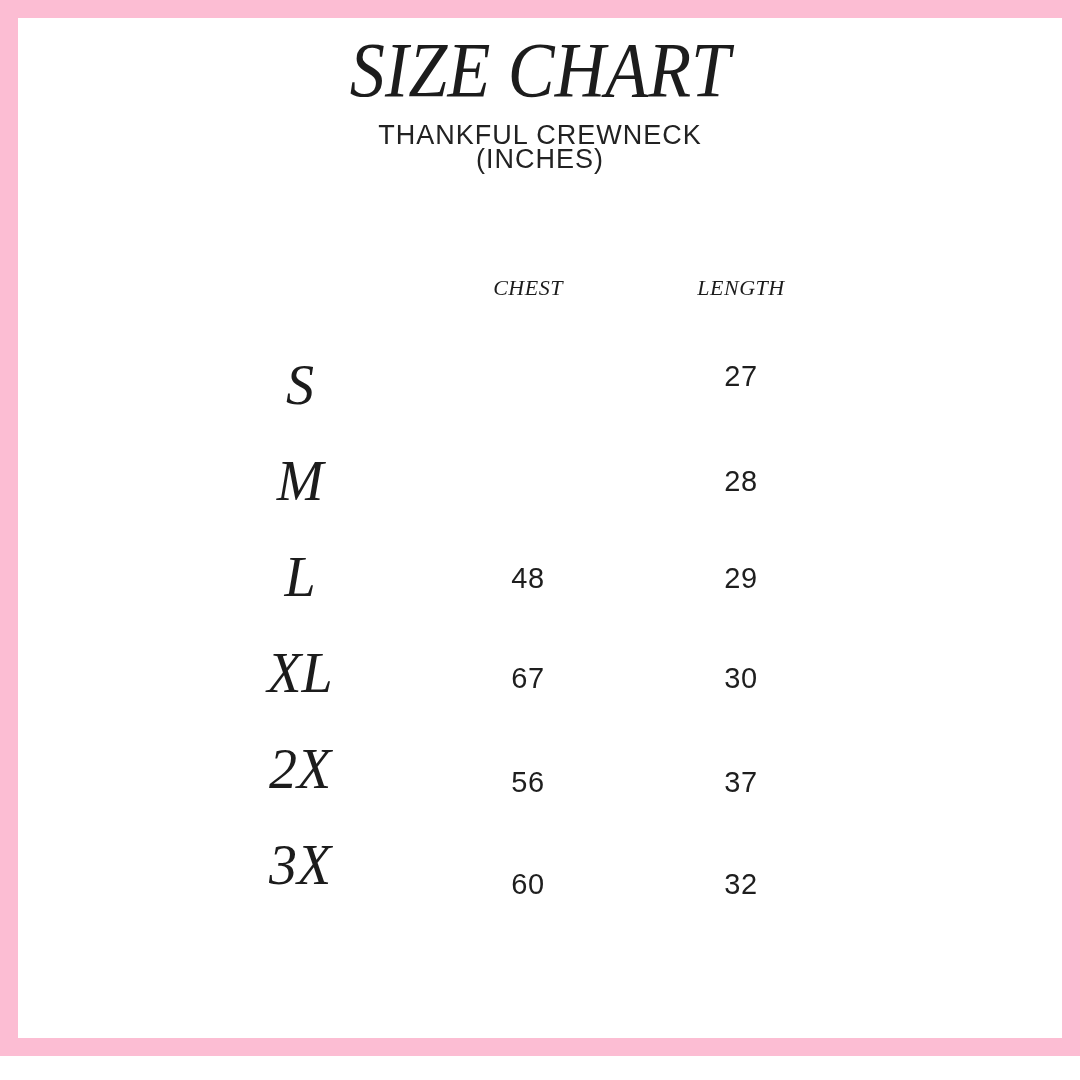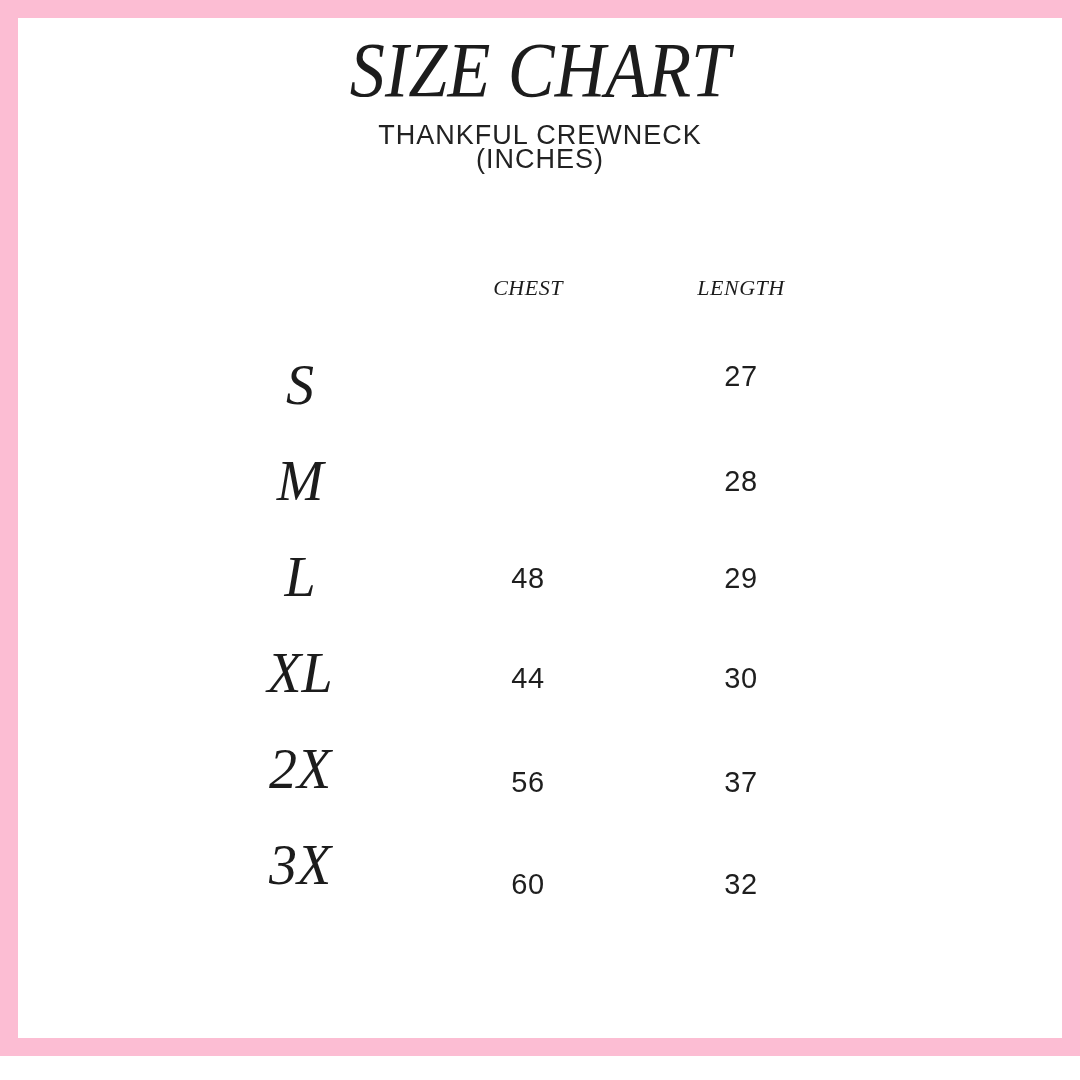--- a/index.html
+++ b/index.html
@@ -105,21 +105,21 @@
       <span class="size">M</span>
       <span class="num num-length">28</span>
     </div>
     <div class="row">
       <span class="size">L</span>
       <span class="num num-chest">48</span>
       <span class="num num-length">29</span>
     </div>
     <div class="row">
       <span class="size">XL</span>
-      <span class="num num-chest">44</span>
+      <span class="num num-chest">67</span>
       <span class="num num-length">30</span>
     </div>
     <div class="row">
       <span class="size">2X</span>
       <span class="num num-chest">56</span>
       <span class="num num-length">37</span>
     </div>
     <div class="row">
       <span class="size">3X</span>
       <span class="num num-chest">60</span>

